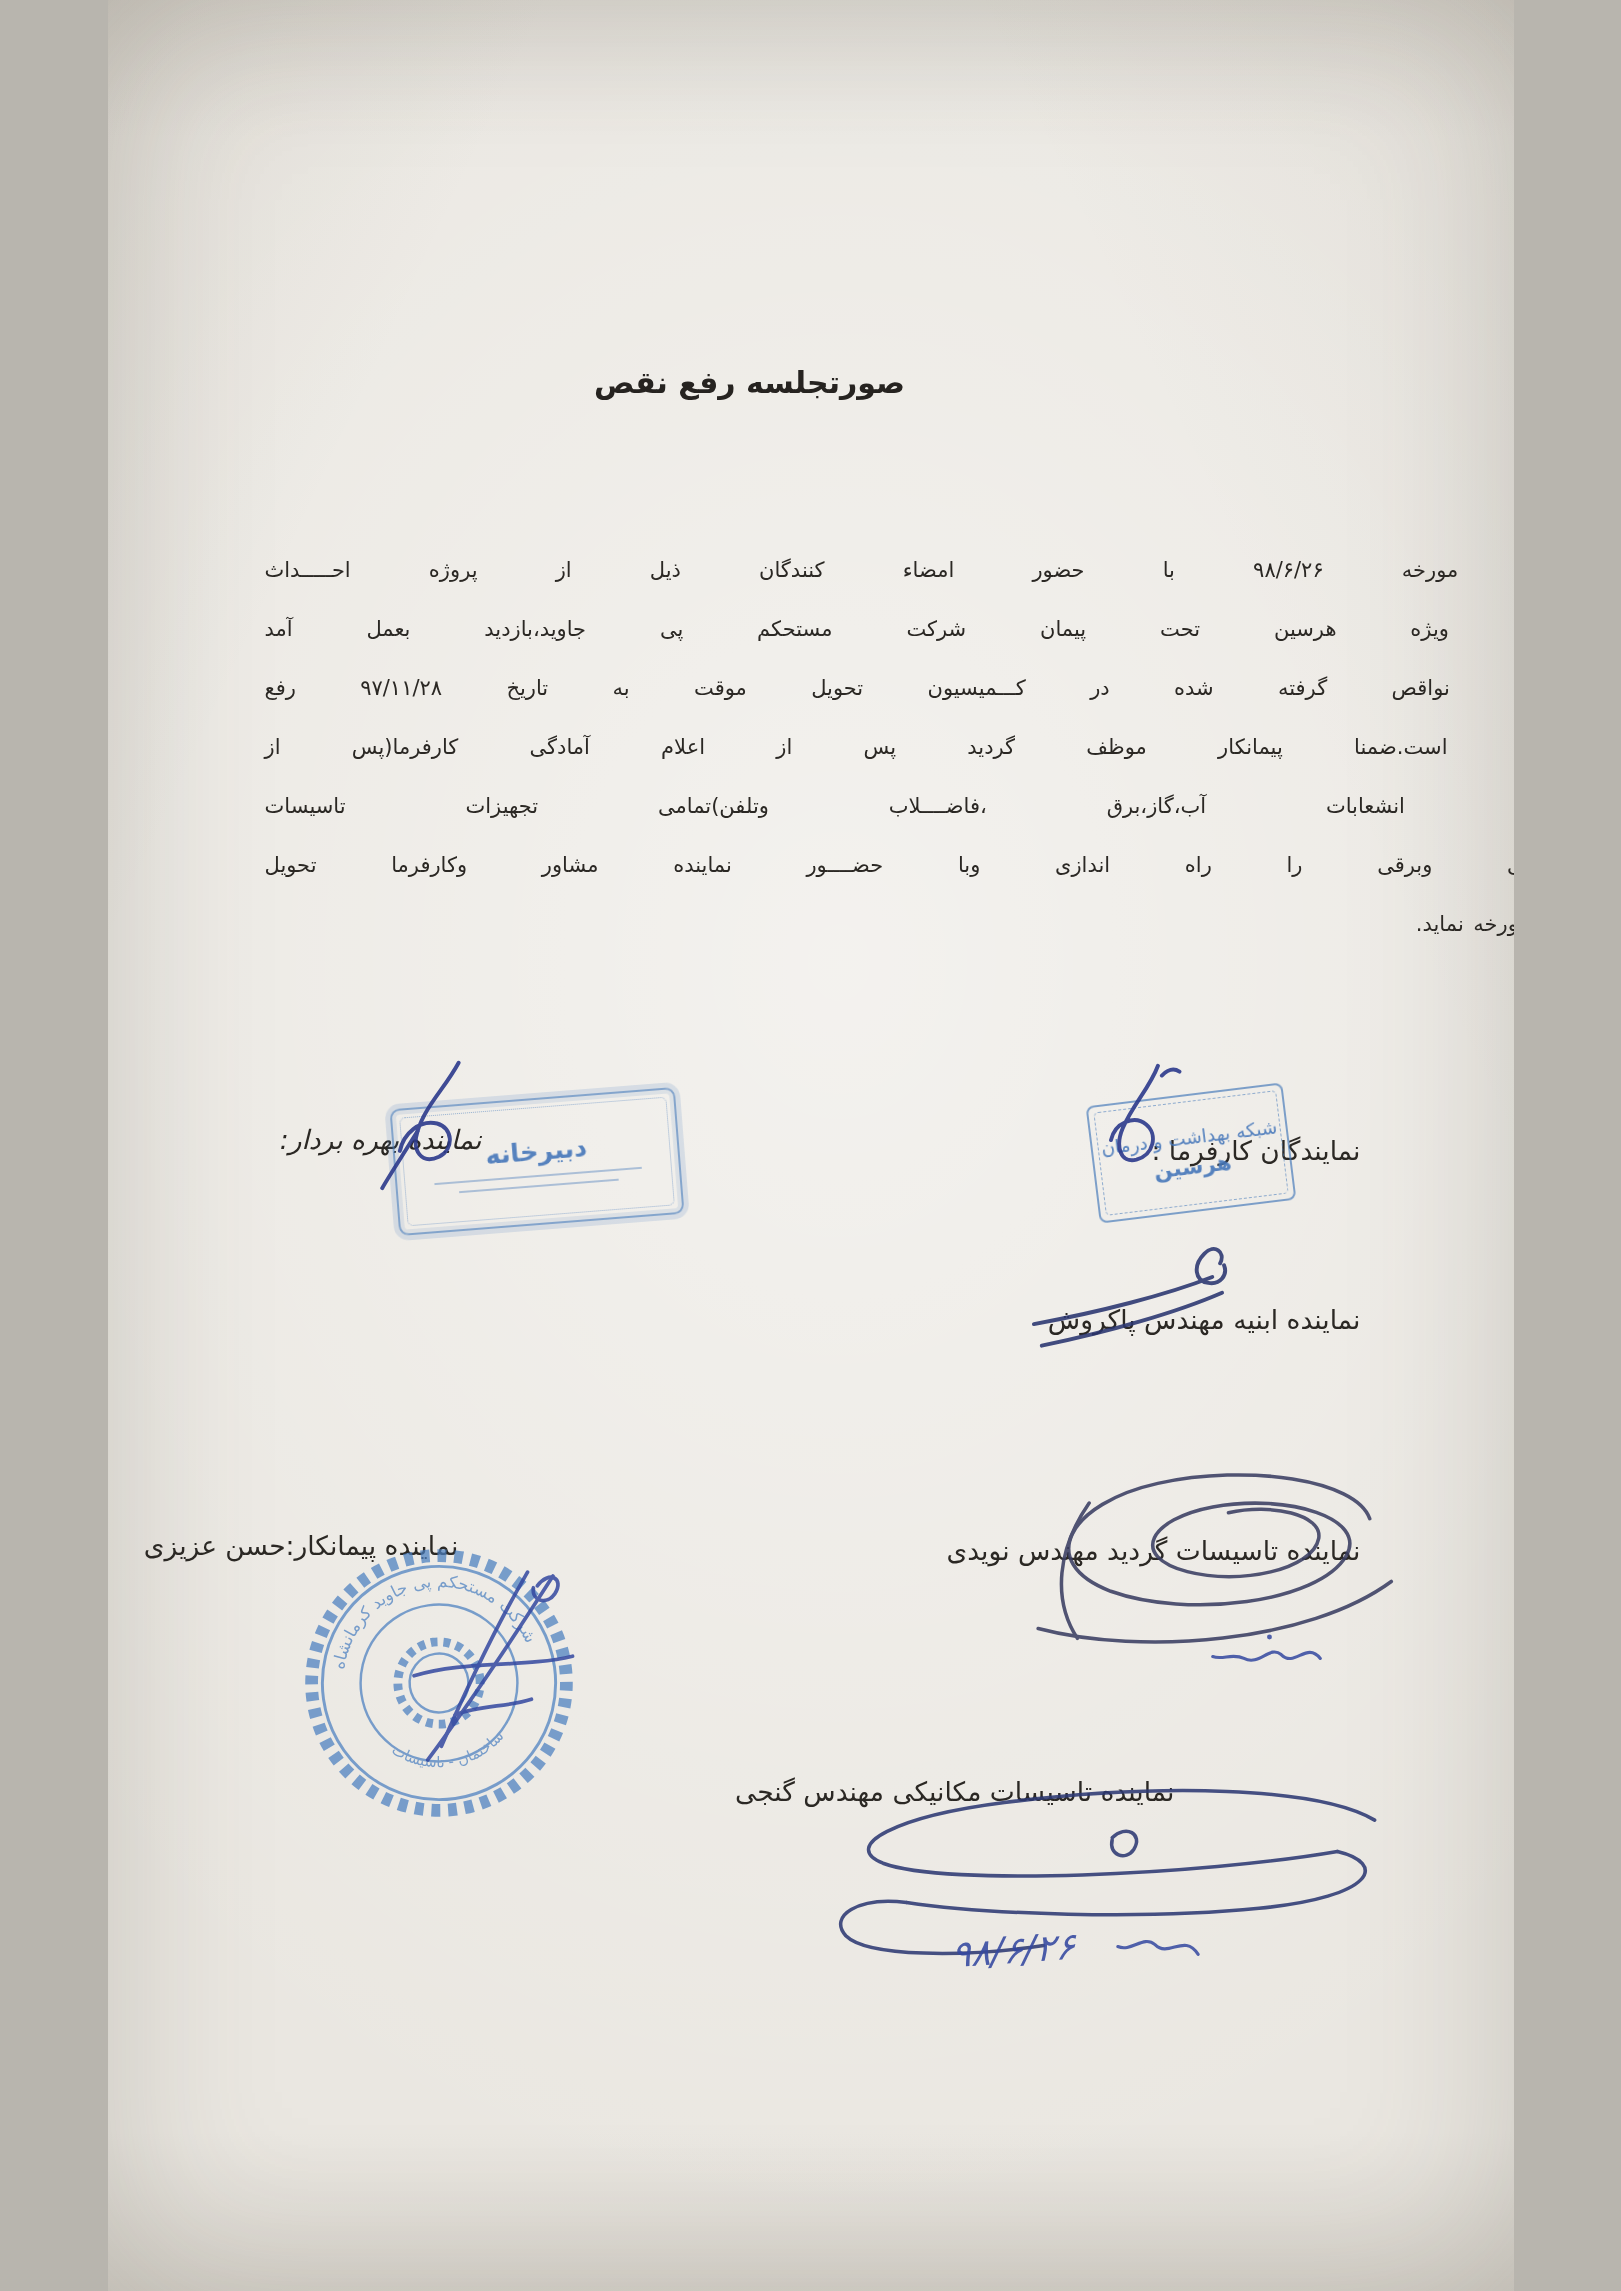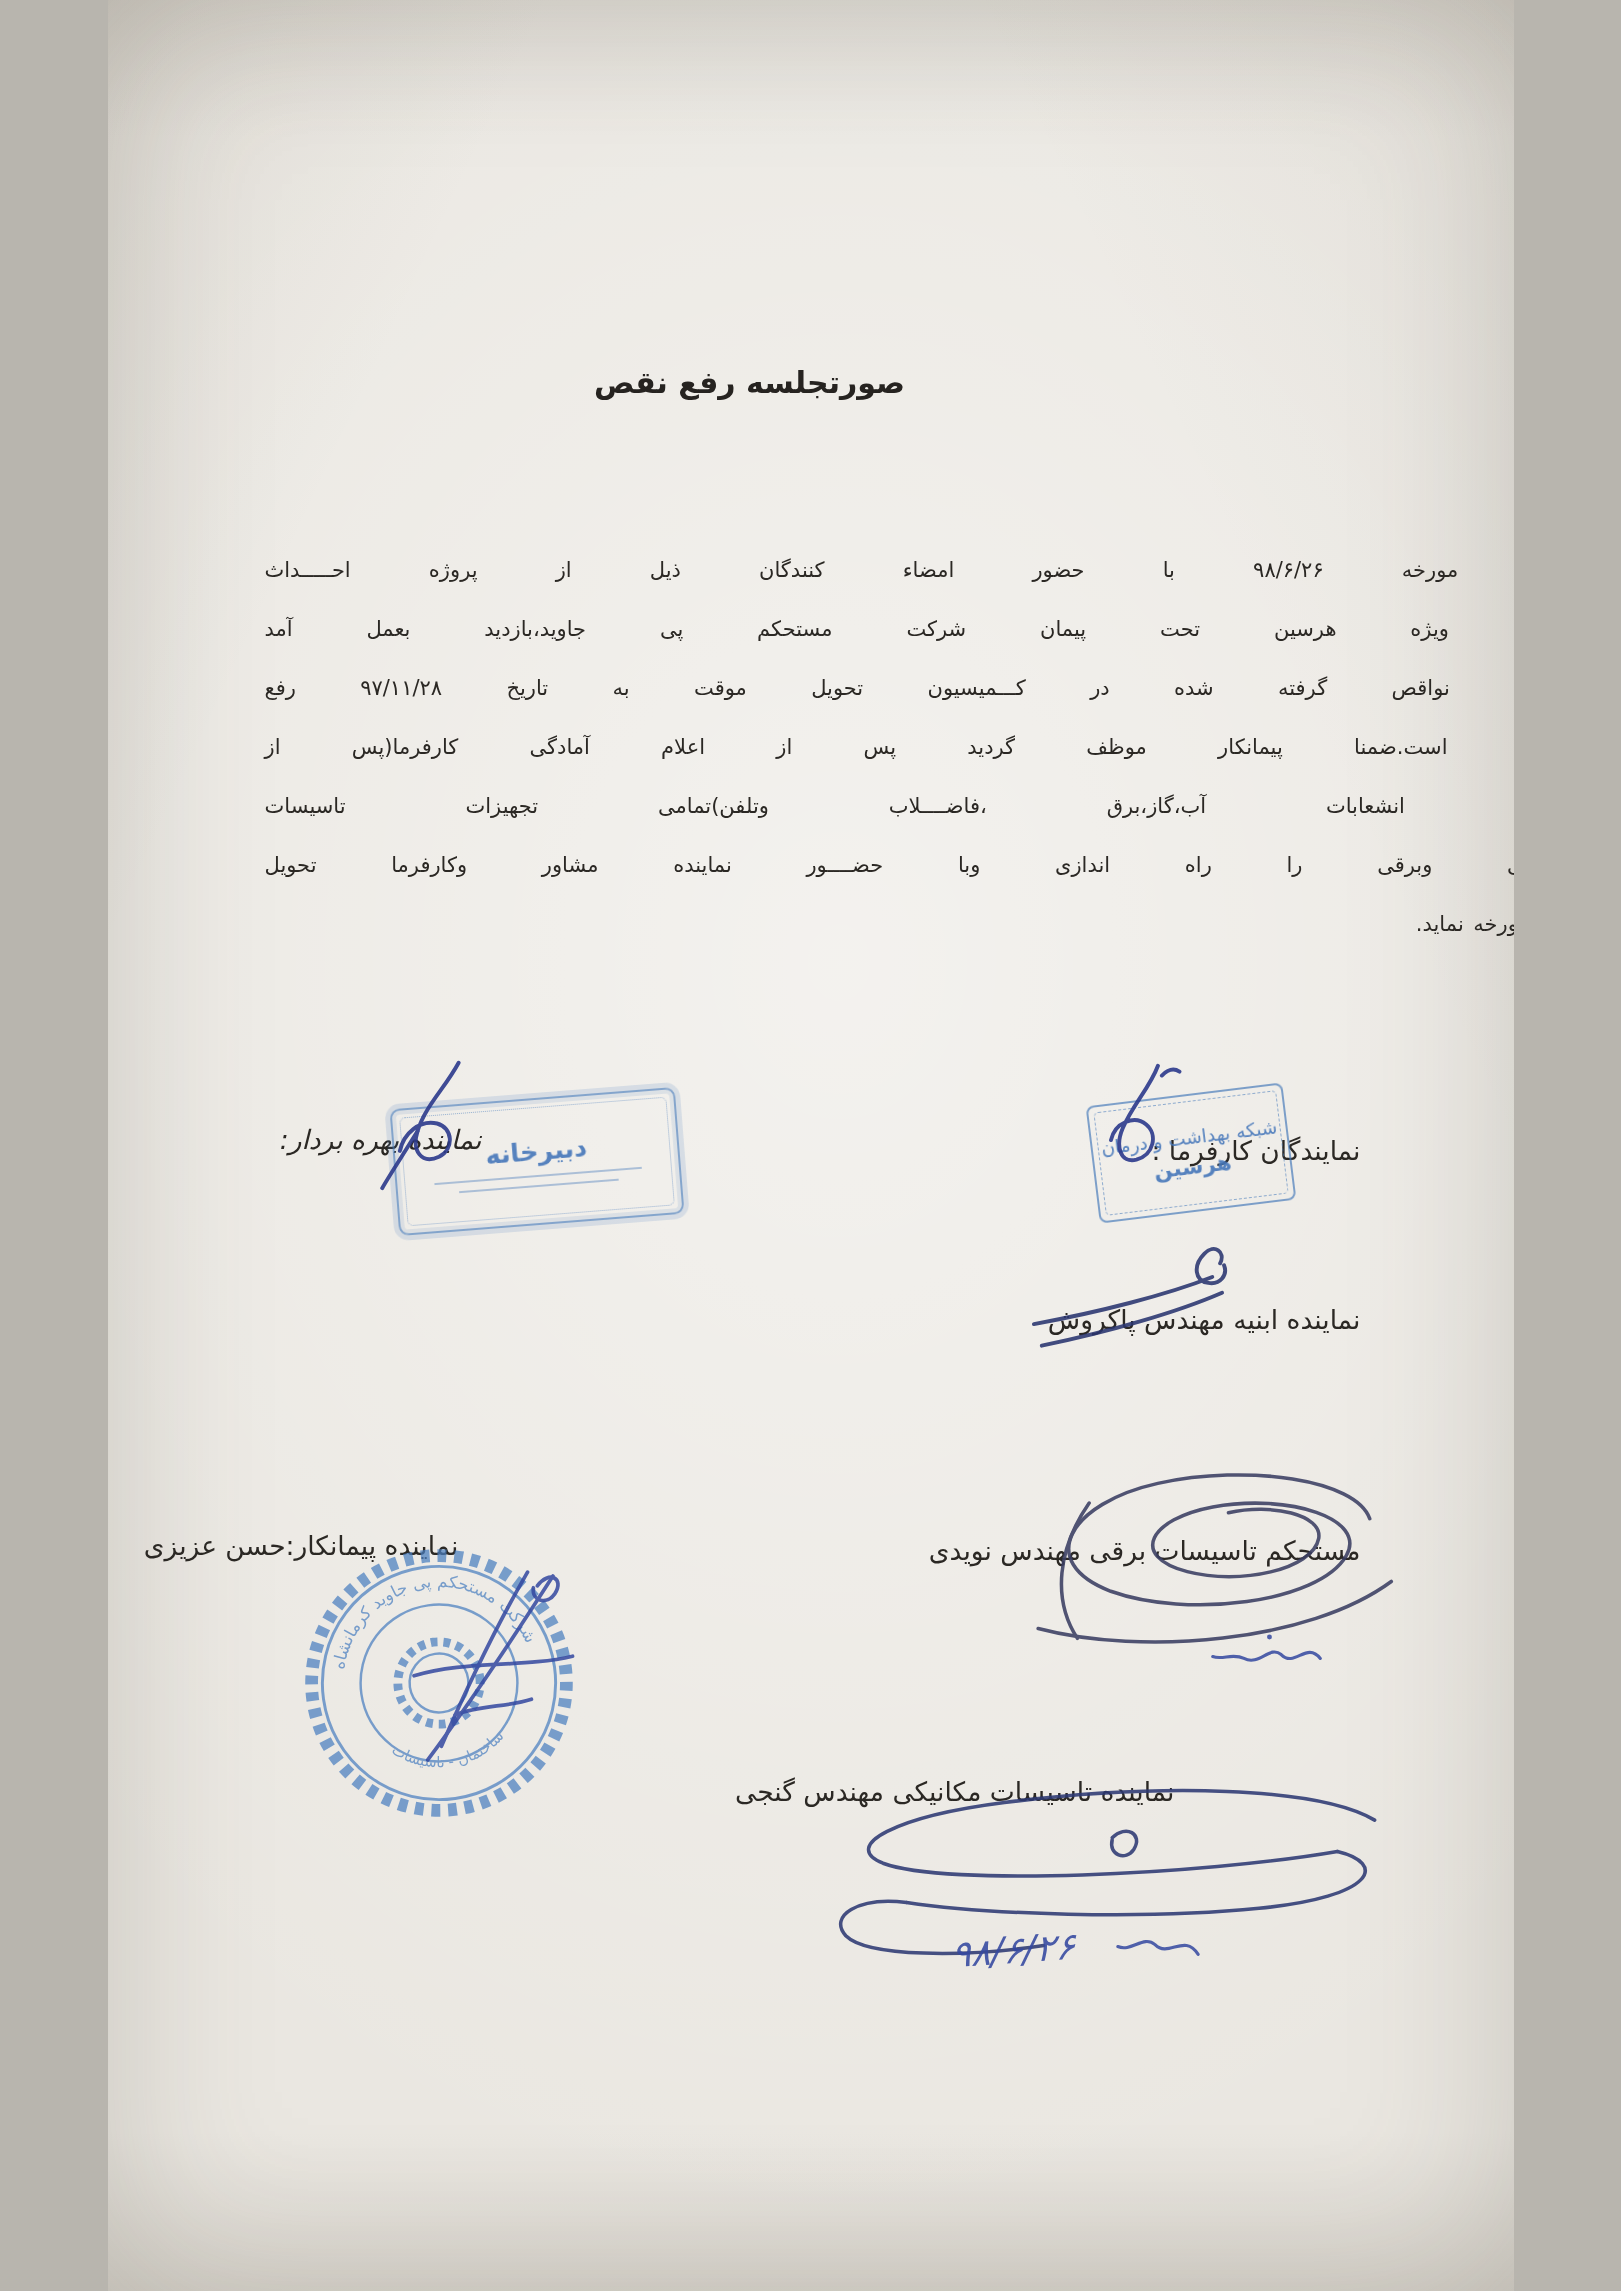--- a/index.html
+++ b/index.html
@@ -97,21 +97,21 @@
     <div class="body-line">وتمامی نواقص گرفته شده در کـــمیسیون تحویل موقت به تاریخ ۹۷/۱۱/۲۸ رفع</div>
     <div class="body-line">گردیده است.ضمنا پیمانکار موظف گردید پس از اعلام آمادگی کارفرما(پس از</div>
     <div class="body-line">اجرای انشعابات آب،گاز،برق ،فاضــــلاب وتلفن)تمامی تجهیزات تاسیسات</div>
     <div class="body-line">مکانیکی وبرقی را راه اندازی وبا حضــــور نماینده مشاور وکارفرما تحویل</div>
     <div class="body-line last">بهره مورخه نماید.</div>
   </div>
 
   <div class="label label-employer">نمایندگان کارفرما :</div>
   <div class="label label-operator">نماینده بهره بردار:</div>
   <div class="label label-building">نماینده ابنیه مهندس پاکروش</div>
-  <div class="label label-electrical">مستحکم تاسیسات برقی مهندس نویدی</div>
+  <div class="label label-electrical">نماینده تاسیسات گردید مهندس نویدی</div>
   <div class="label label-contractor">نماینده پیمانکار:حسن عزیزی</div>
   <div class="label label-mechanical">نماینده تاسیسات مکانیکی مهندس گنجی</div>
 
   <div class="stamp-a">
     <div class="stamp-a-inner">
       <div class="stamp-a-line1">شبکه بهداشت و درمان</div>
       <div class="stamp-a-line2">هرسین</div>
     </div>
   </div>
 

